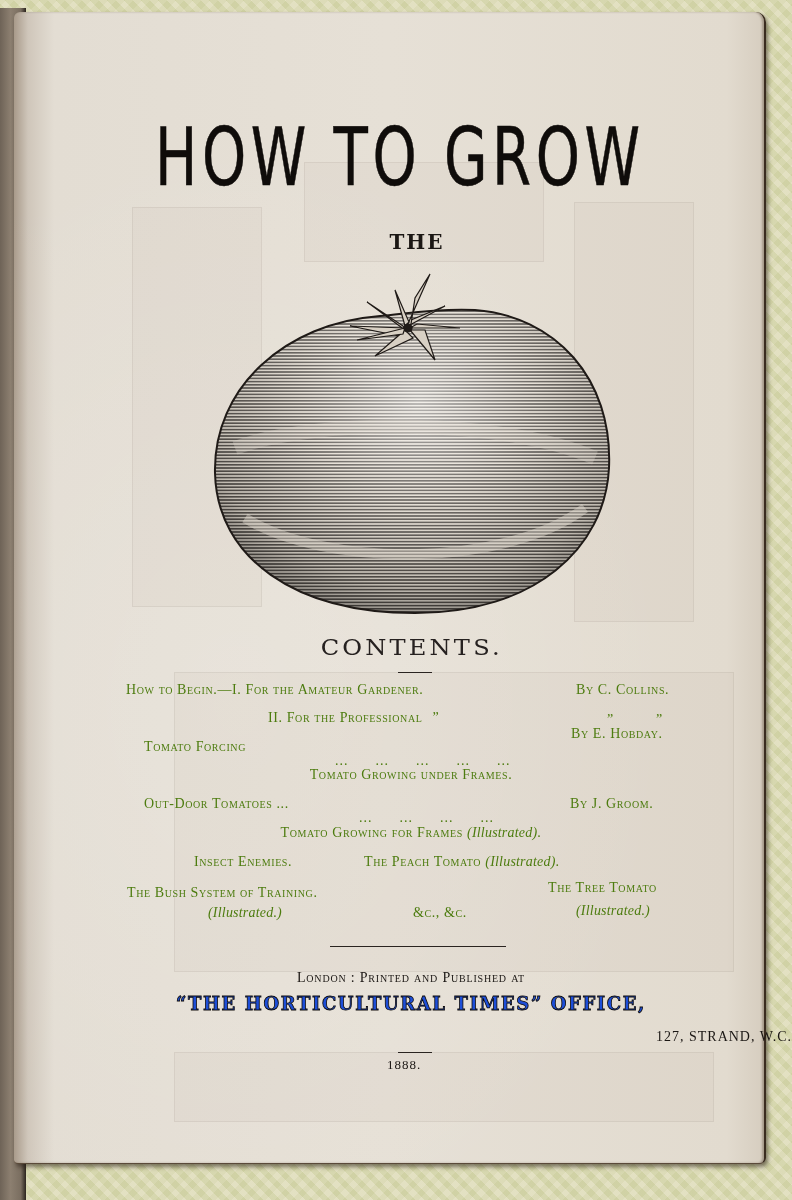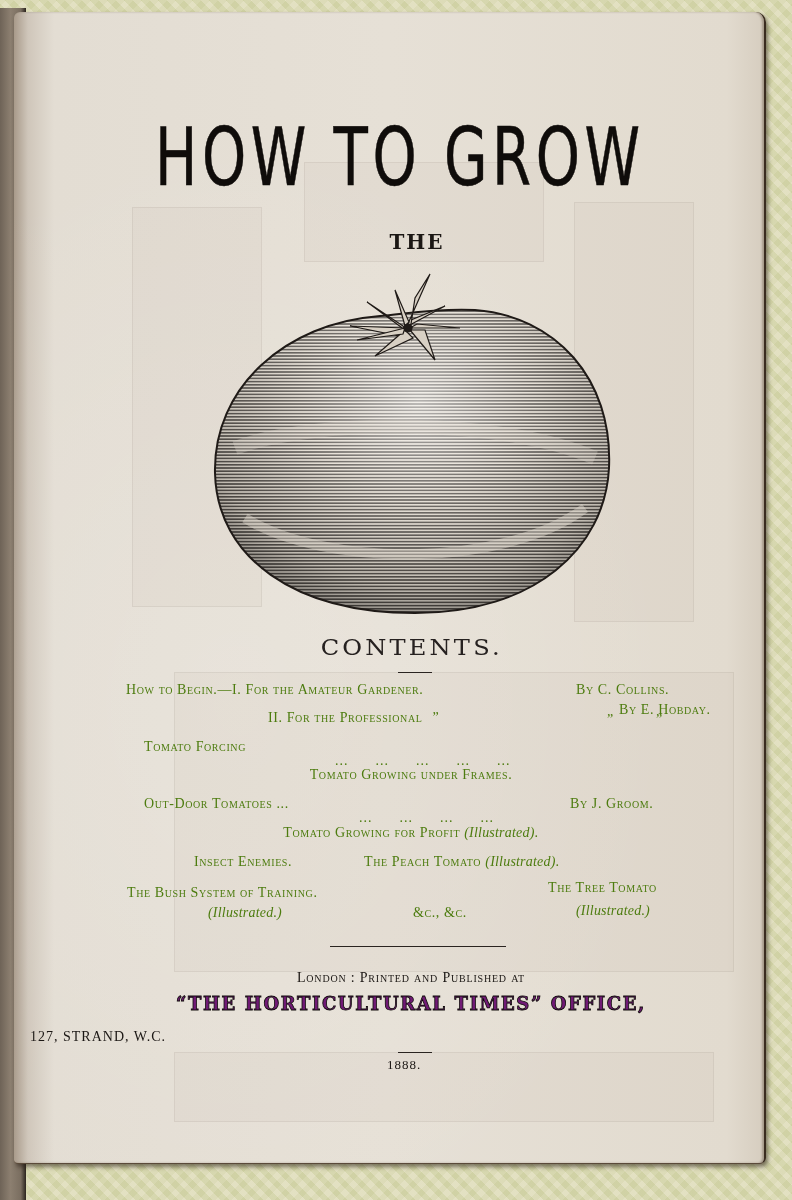--- a/index.html
+++ b/index.html
@@ -73,25 +73,25 @@
     .center { left: 0; width: 100%; text-align: center; padding-left: 30px; }
 
     .imprint-small {
       position: absolute; left: 0; width: 100%; text-align: center; padding-left: 30px;
       font-family: "Liberation Serif", serif; font-variant: small-caps; font-size: 14px;
       letter-spacing: 0.8px; top: 970px;
     }
     .imprint-big {
       position: absolute; left: 0; width: 100%; text-align: center; padding-left: 30px;
       font-family: "DejaVu Serif", serif; font-weight: 900; font-size: 18px;
-      letter-spacing: 1.6px; top: 993px; color: #701a75;
+      letter-spacing: 1.6px; top: 993px; color: #1d4ed8;
       -webkit-text-stroke: 0.8px #0d0a08;
     }
     .imprint-addr {
-      position: absolute; left: 0; width: 100%; text-align: left; padding-left: 30px;
+      position: absolute; left: 0; width: 100%; text-align: right; padding-left: 30px;
       font-family: "Liberation Serif", serif; font-size: 14px; letter-spacing: 1px; top: 1029px;
     }
     .imprint-year {
       position: absolute; left: 0; width: 100%; text-align: center; padding-left: 16px;
       font-family: "Liberation Serif", serif; font-size: 13px; letter-spacing: 1px; top: 1057px;
     }
   </style>
 </head>
 <body>
 
@@ -162,40 +162,40 @@
 </div>
 <div class="row" style="left:607px;top:712px;"><span>”</span></div>
 <div class="row" style="left:656px;top:712px;"><span>”</span></div>
 
 <div class="row" style="left:144px;top:739px;">
   <span>Tomato Forcing</span>
 </div>
 <div class="row" style="left:326px;top:737px;letter-spacing:1px;white-space:pre;">
   <span>...      ...      ...      ...      ...</span>
 </div>
-<div class="row" style="left:571px;top:702px;margin-left:48px;">
+<div class="row" style="left:571px;top:726px;">
   <span>By E. Hobday.</span>
 </div>
 
 <div class="row center" style="top:767px;">
   <span>Tomato Growing under Frames.</span>
 </div>
 
 <div class="row" style="left:144px;top:796px;">
   <span>Out-Door Tomatoes ...</span>
 </div>
 <div class="row" style="left:350px;top:794px;letter-spacing:1px;white-space:pre;">
   <span>...      ...      ...      ...</span>
 </div>
 <div class="row" style="left:570px;top:796px;">
   <span>By J. Groom.</span>
 </div>
 
 <div class="row center" style="top:825px;">
-  <span>Tomato Growing for Profit</span>
+  <span>Tomato Growing for Frames</span>
   <i>(Illustrated)</i><span>.</span>
 </div>
 
 <div class="row" style="left:194px;top:854px;">
   <span>Insect Enemies.</span>
 </div>
 <div class="row" style="left:364px;top:854px;">
   <span>The Peach Tomato</span>
   <i>(Illustrated)</i><span>.</span>
 </div>

